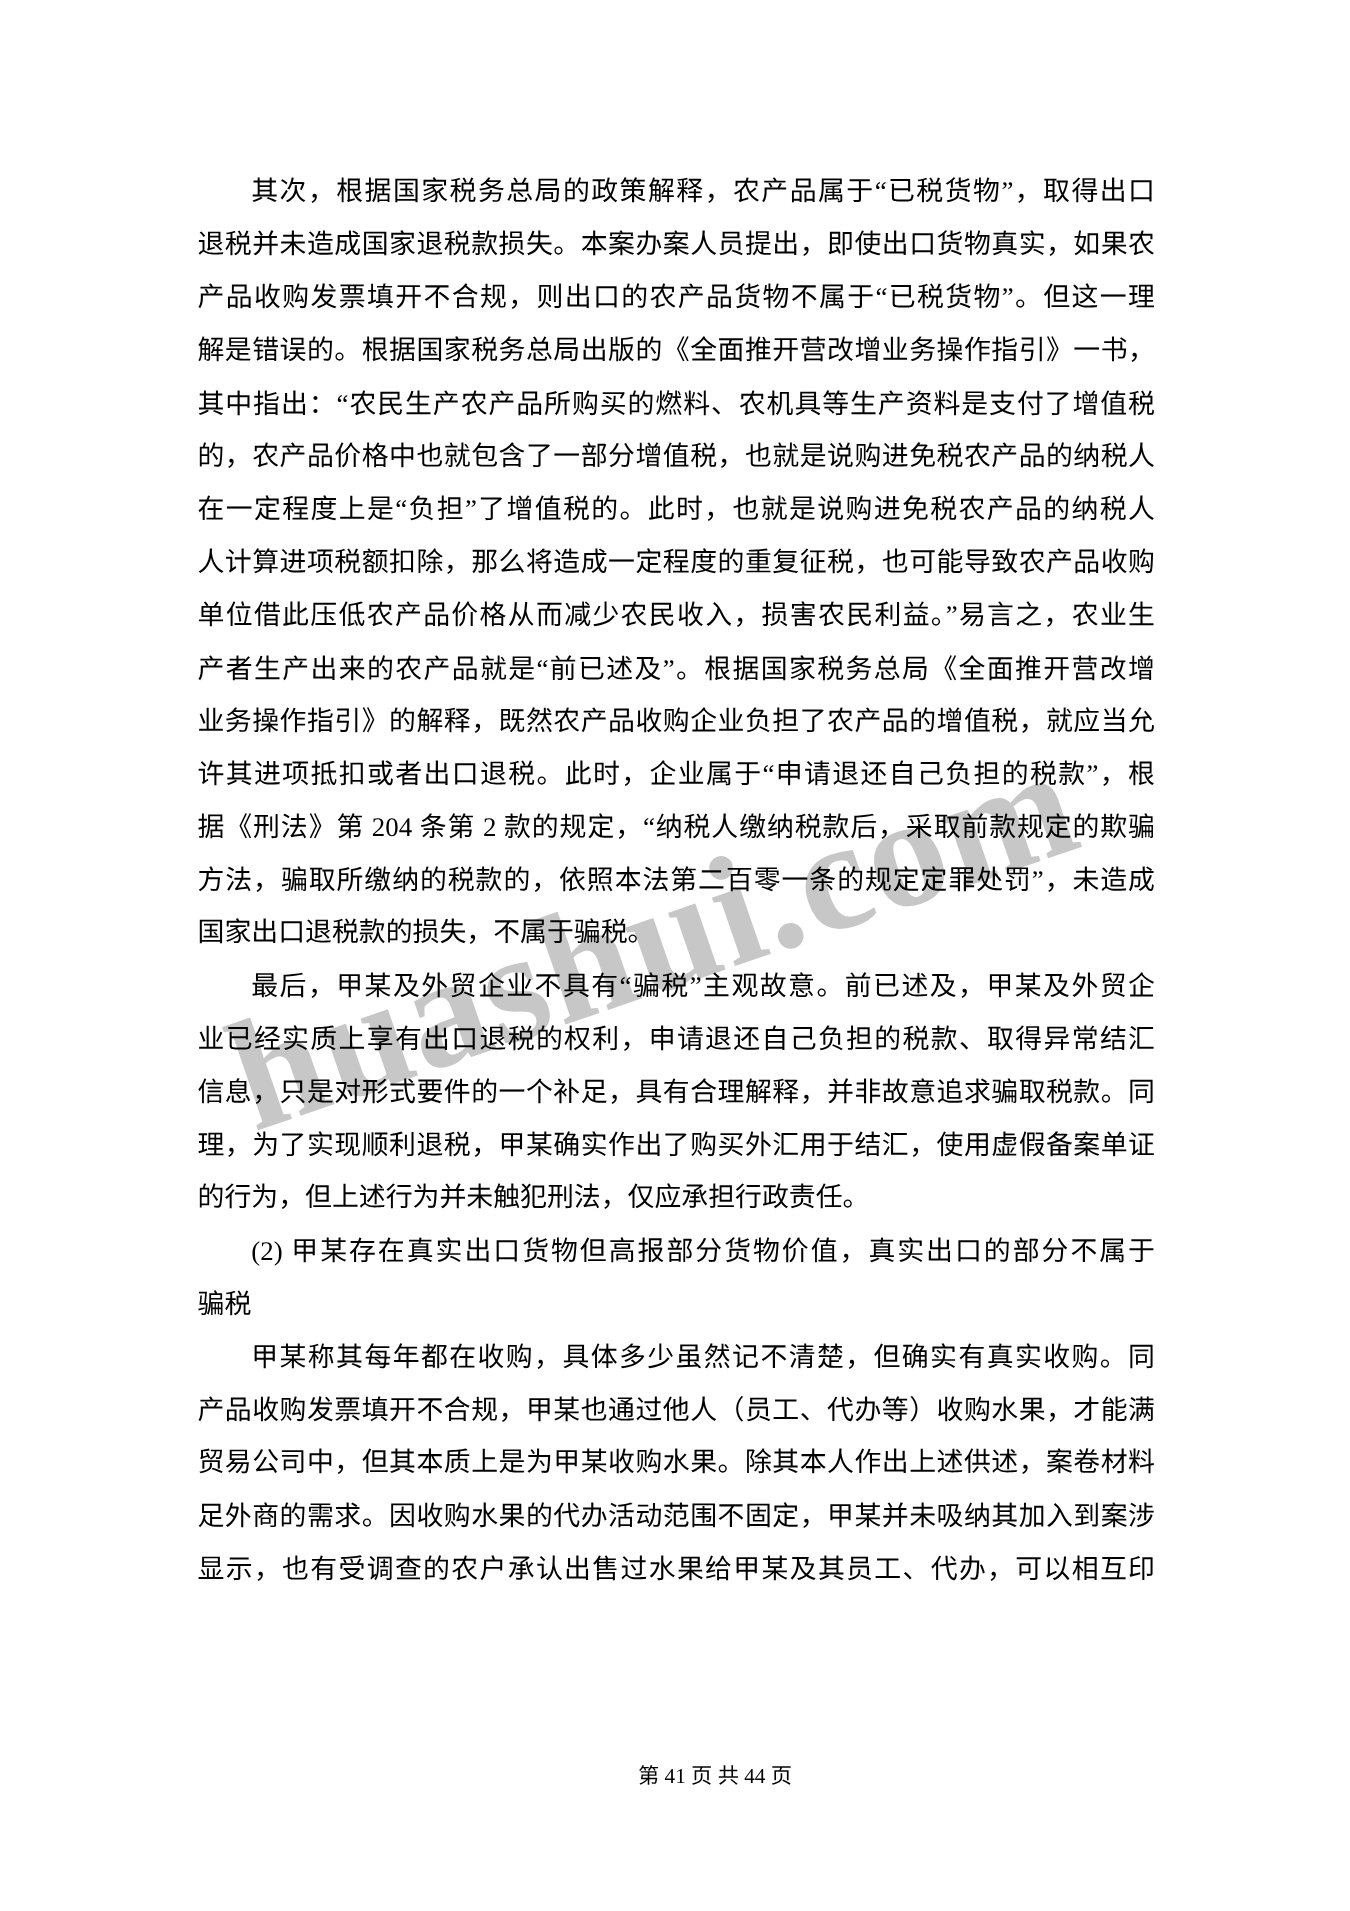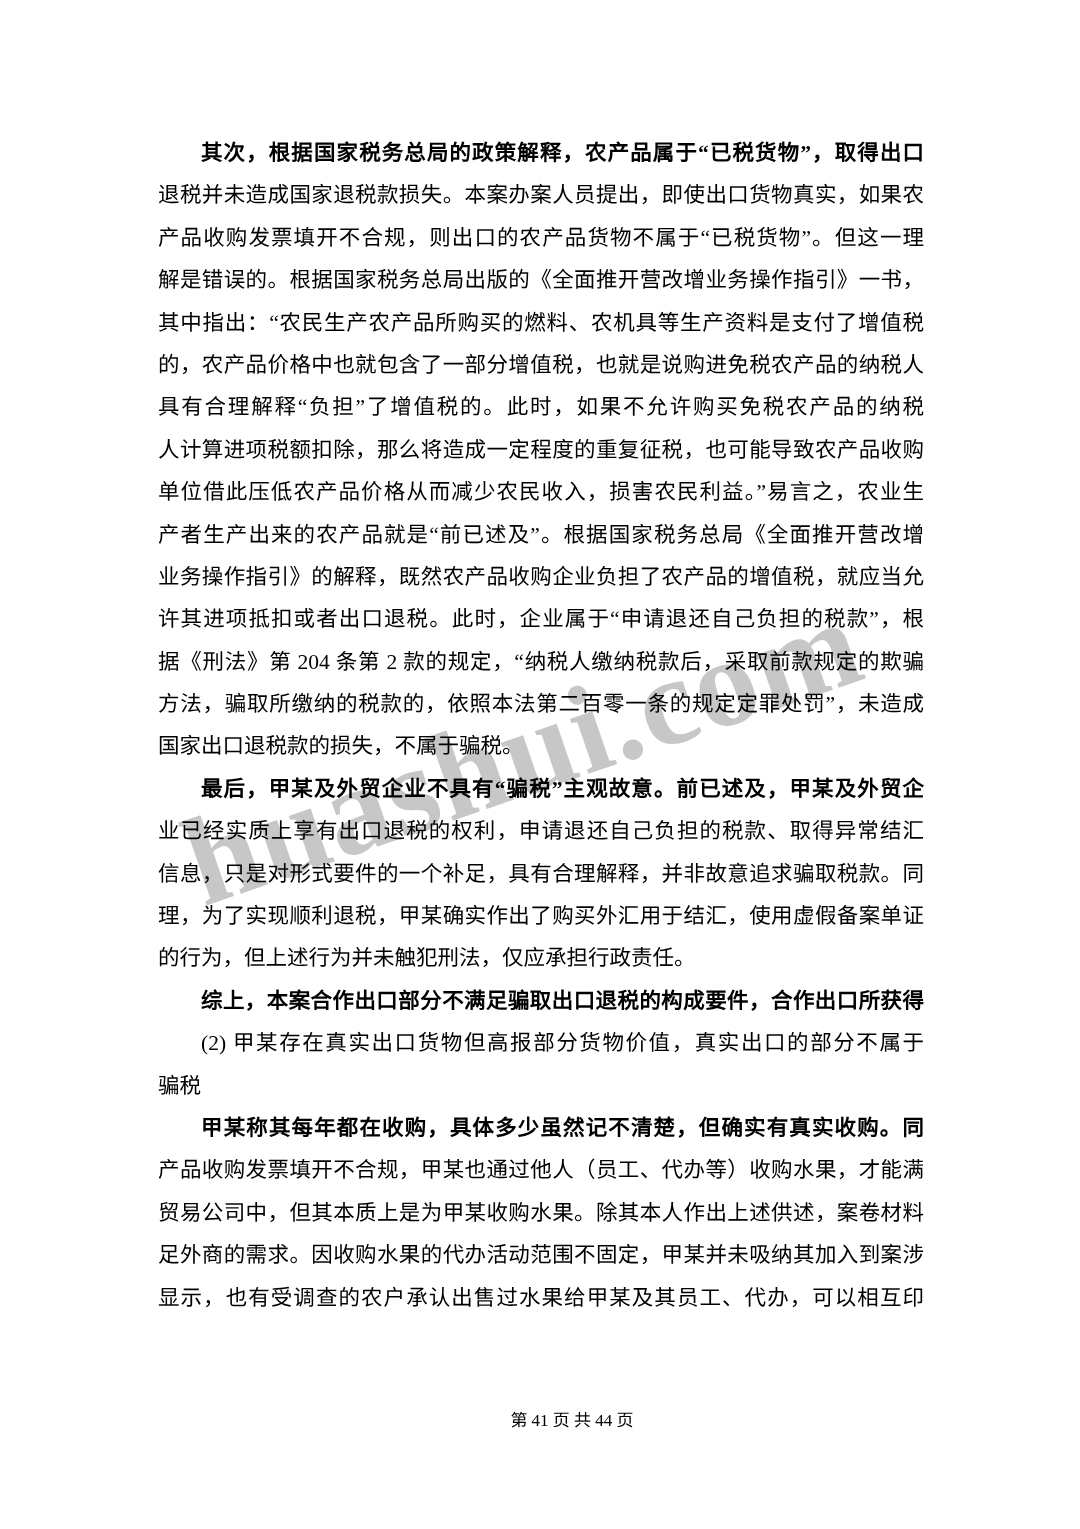--- a/index.html
+++ b/index.html
@@ -39,21 +39,21 @@
     font-size: 21.5px;
   }
   .line {
     height: 42.4px;
     line-height: 42.4px;
     text-align: justify;
     text-align-last: justify;
     overflow: hidden;
     white-space: normal;
   }
-  .line.indent { text-indent: 2em; font-weight: bold; }
+  .line.indent { text-indent: 2em; }
   .line.bold   { font-weight: normal; }
   .line.last   { text-align-last: left; }
   .footer {
     position: absolute;
     left: 0;
     top: 1406px;
     width: 100%;
     text-align: center;
     font-size: 17px;
     z-index: 1;
@@ -67,35 +67,34 @@
 <div class="page">
   <div class="watermark">huashui.com</div>
 
   <div class="doc" id="doc">
       <div class="line indent">其次，根据国家税务总局的政策解释，农产品属于“已税货物”，取得出口</div>
       <div class="line">退税并未造成国家退税款损失。本案办案人员提出，即使出口货物真实，如果农</div>
       <div class="line">产品收购发票填开不合规，则出口的农产品货物不属于“已税货物”。但这一理</div>
       <div class="line">解是错误的。根据国家税务总局出版的《全面推开营改增业务操作指引》一书，</div>
       <div class="line">其中指出：“农民生产农产品所购买的燃料、农机具等生产资料是支付了增值税</div>
       <div class="line">的，农产品价格中也就包含了一部分增值税，也就是说购进免税农产品的纳税人</div>
-      <div class="line">具有合理解释“负担”了增值税的。此时，如果不允许购买免税农产品的纳税</div>
+      <div class="line">在一定程度上是“负担”了增值税的。此时，也就是说购进免税农产品的纳税人</div>
       <div class="line">人计算进项税额扣除，那么将造成一定程度的重复征税，也可能导致农产品收购</div>
       <div class="line">单位借此压低农产品价格从而减少农民收入，损害农民利益。”易言之，农业生</div>
       <div class="line">产者生产出来的农产品就是“前已述及”。根据国家税务总局《全面推开营改增</div>
       <div class="line">业务操作指引》的解释，既然农产品收购企业负担了农产品的增值税，就应当允</div>
       <div class="line">许其进项抵扣或者出口退税。此时，企业属于“申请退还自己负担的税款”，根</div>
       <div class="line">据《刑法》第 204 条第 2 款的规定，“纳税人缴纳税款后，采取前款规定的欺骗</div>
       <div class="line">方法，骗取所缴纳的税款的，依照本法第二百零一条的规定定罪处罚”，未造成</div>
       <div class="line last">国家出口退税款的损失，不属于骗税。</div>
       <div class="line indent">最后，甲某及外贸企业不具有“骗税”主观故意。前已述及，甲某及外贸企</div>
       <div class="line">业已经实质上享有出口退税的权利，申请退还自己负担的税款、取得异常结汇</div>
       <div class="line">信息，只是对形式要件的一个补足，具有合理解释，并非故意追求骗取税款。同</div>
       <div class="line">理，为了实现顺利退税，甲某确实作出了购买外汇用于结汇，使用虚假备案单证</div>
       <div class="line last">的行为，但上述行为并未触犯刑法，仅应承担行政责任。</div>
-      <div class="line indent">综上，本案合作出口部分不满足骗取出口退税的构成要件，合作出口所获得</div>
       <div class="line indent bold">(2) 甲某存在真实出口货物但高报部分货物价值，真实出口的部分不属于</div>
       <div class="line bold last">骗税</div>
       <div class="line indent">甲某称其每年都在收购，具体多少虽然记不清楚，但确实有真实收购。同时，</div>
       <div class="line">产品收购发票填开不合规，甲某也通过他人（员工、代办等）收购水果，才能满</div>
       <div class="line">贸易公司中，但其本质上是为甲某收购水果。除其本人作出上述供述，案卷材料</div>
       <div class="line">足外商的需求。因收购水果的代办活动范围不固定，甲某并未吸纳其加入到案涉</div>
       <div class="line last">显示，也有受调查的农户承认出售过水果给甲某及其员工、代办，可以相互印证。</div>
     </div>
 
   <div class="footer">第 41 页 共 44 页</div>

